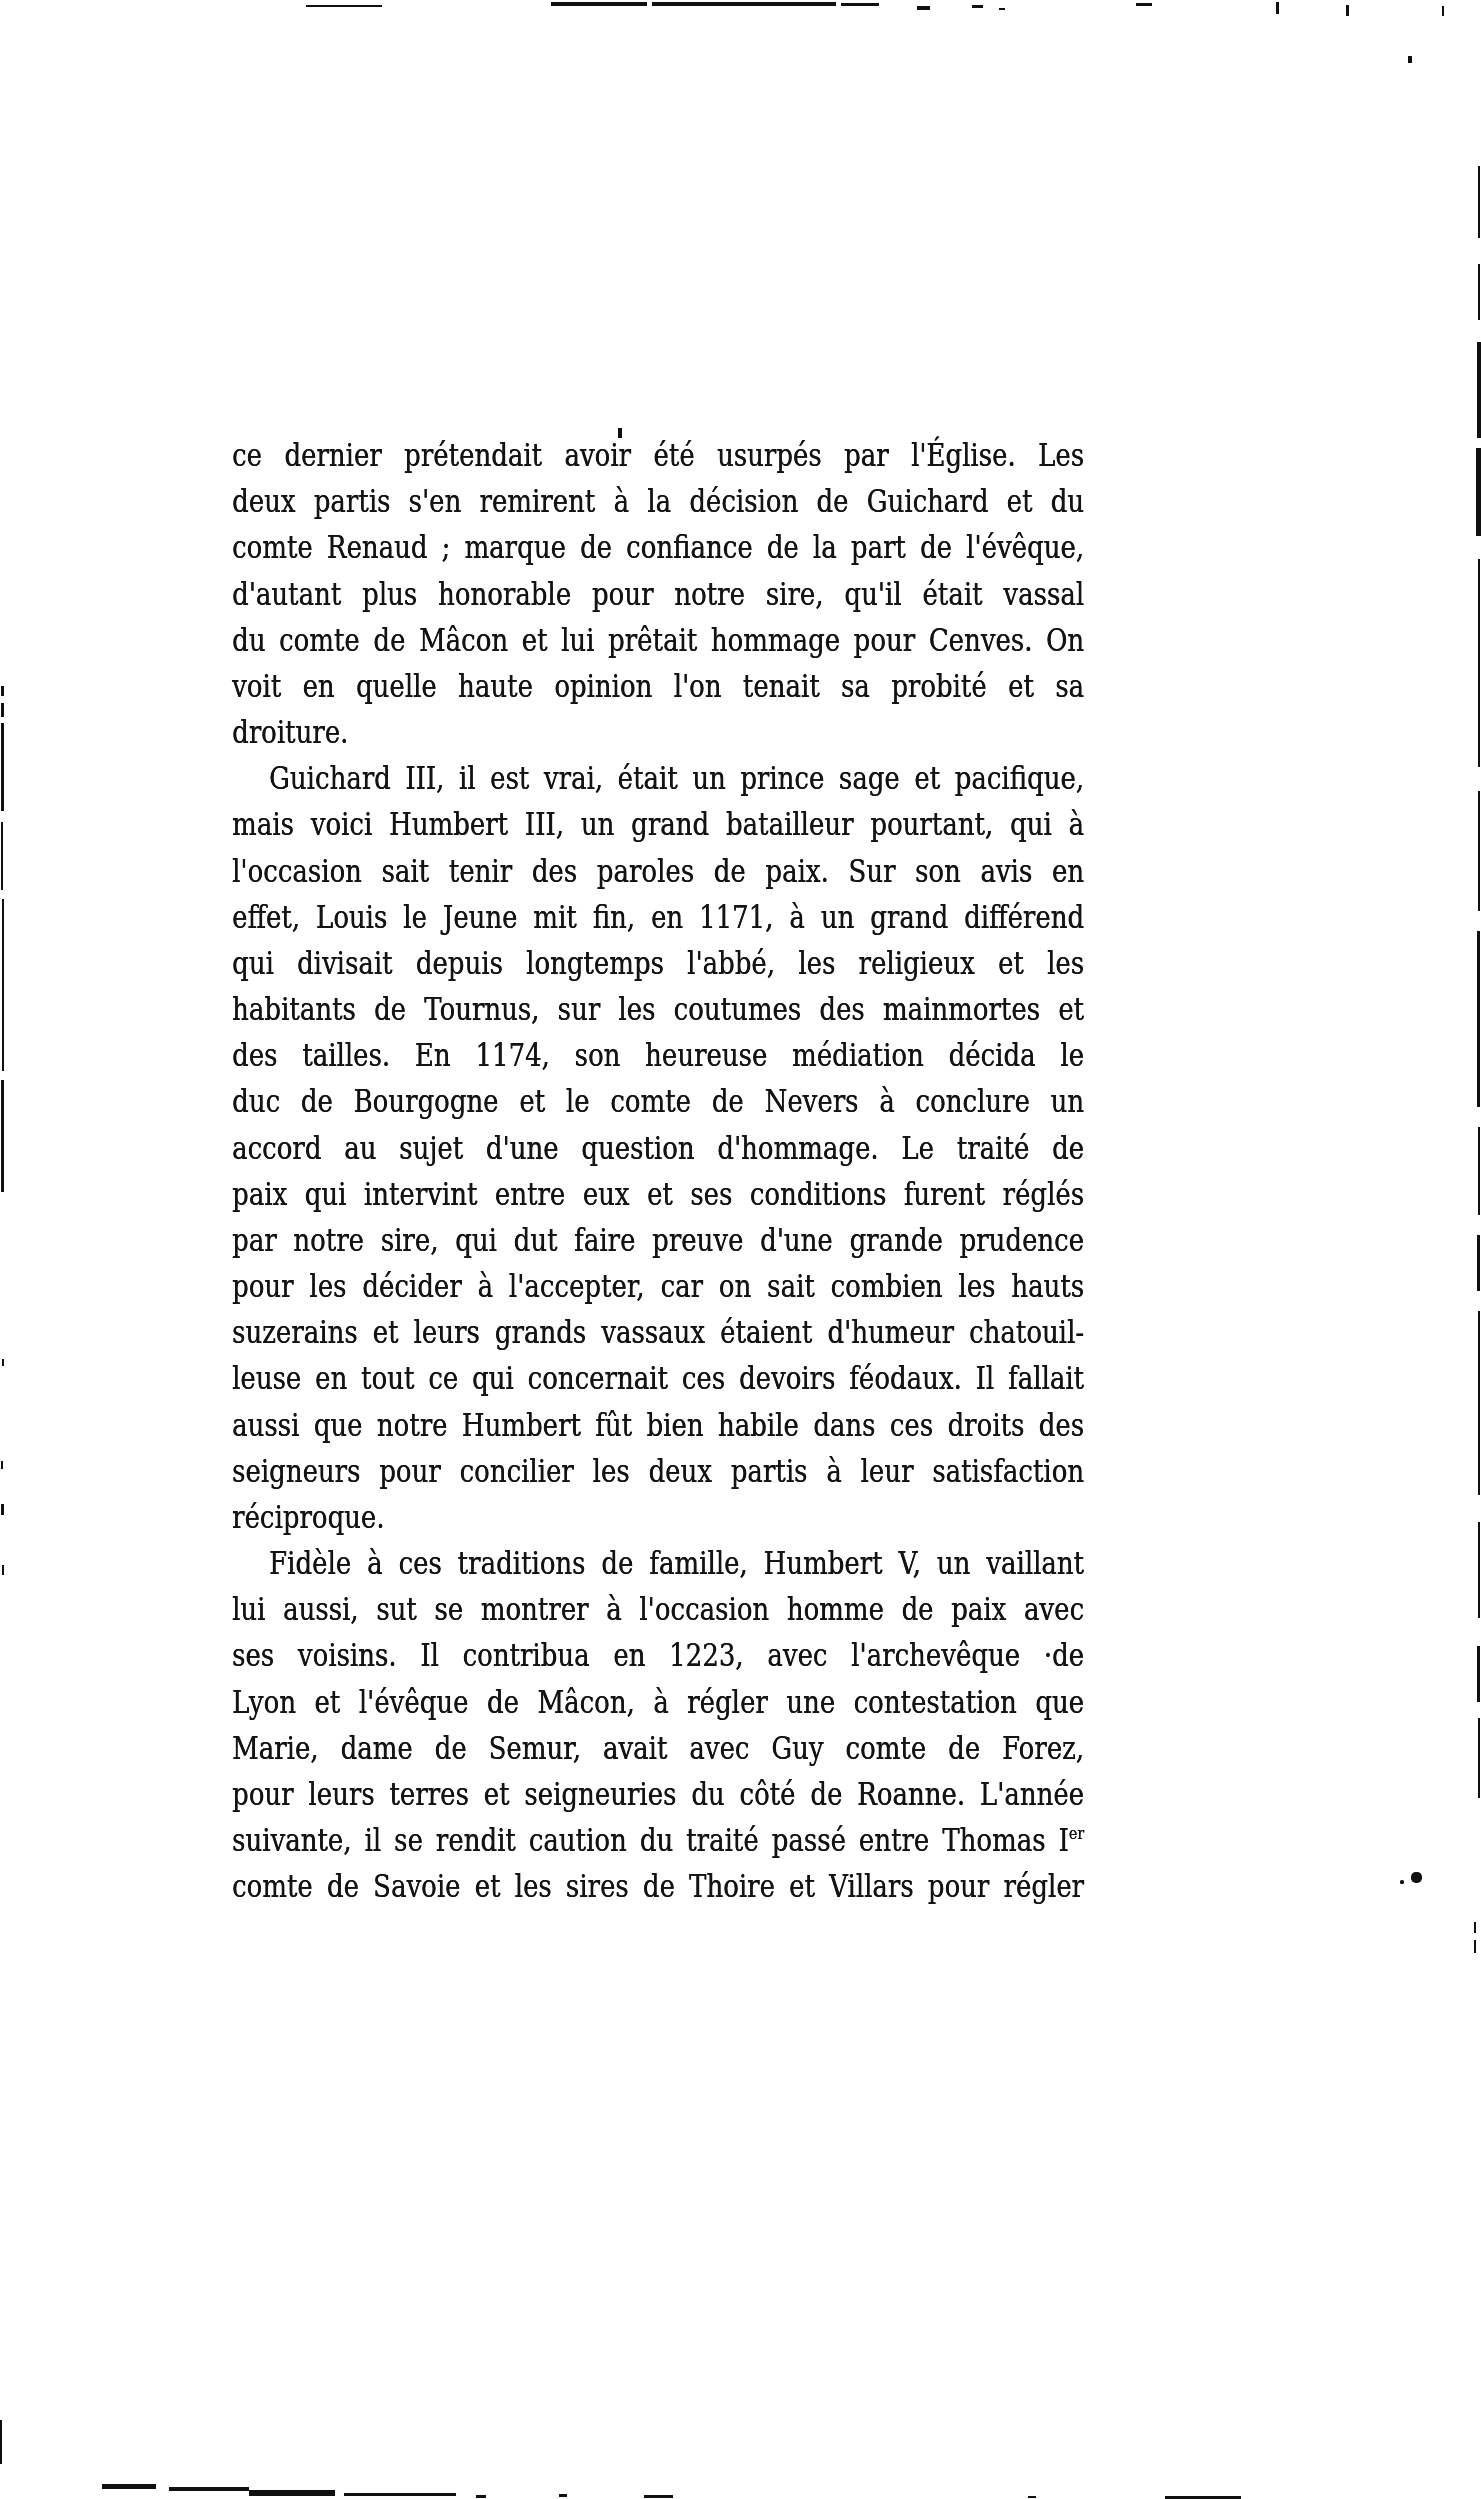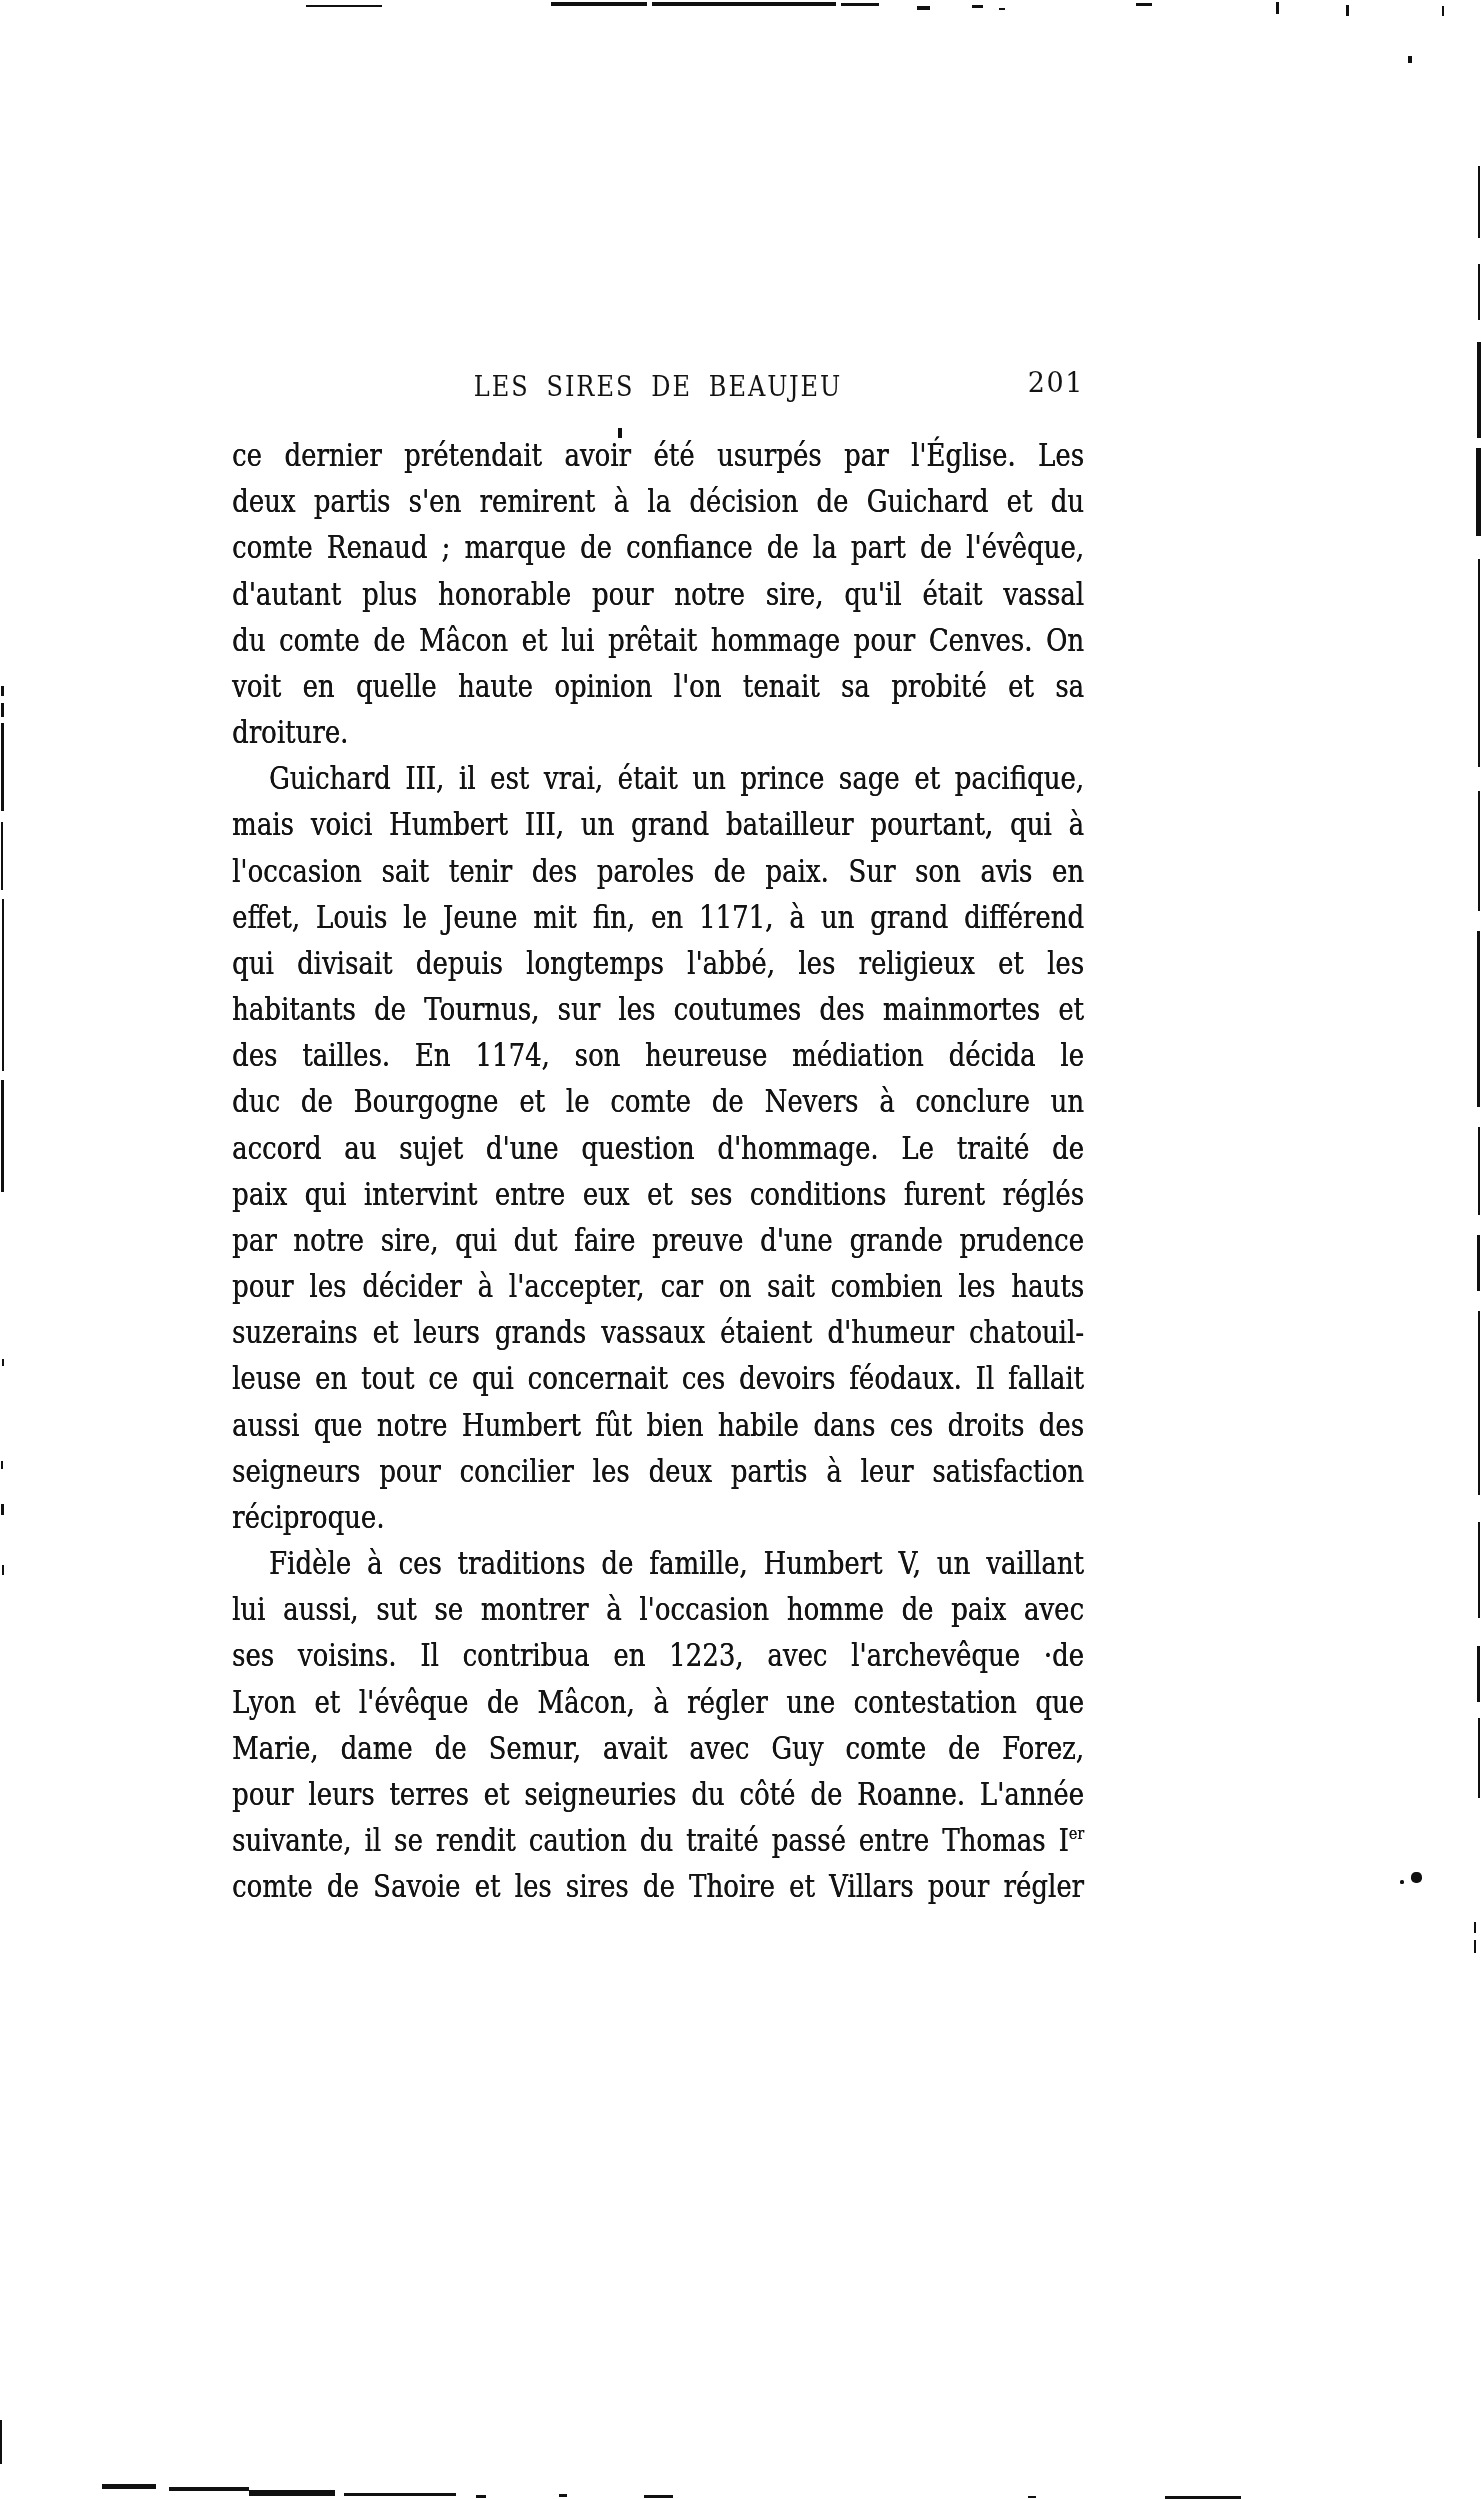--- a/index.html
+++ b/index.html
@@ -43,24 +43,20 @@
   .line sup{font-size:0.55em;vertical-align:super;line-height:0;}
   
   .artifact-layer{position:absolute;left:0;top:0;width:100%;height:100%;pointer-events:none;}
   .speck{position:absolute;background:#101010;}
 </style>
 </head>
 <body>
 
 <div class="scan-page">
 
-  <div class="page-header">
-    <div class="page-title">LES SIRES DE BEAUJEU</div>
-    <div class="page-number">201</div>
-  </div>
 
   <div class="text-block">
       <div class="para">
         <div class="line">ce dernier prétendait avoir été usurpés par l'Église. Les</div>
         <div class="line">deux partis s'en remirent à la décision de Guichard et du</div>
         <div class="line">comte Renaud ; marque de confiance de la part de l'évêque,</div>
         <div class="line">d'autant plus honorable pour notre sire, qu'il était vassal</div>
         <div class="line">du comte de Mâcon et lui prêtait hommage pour Cenves. On</div>
         <div class="line">voit en quelle haute opinion l'on tenait sa probité et sa</div>
         <div class="line endline">droiture.</div>

